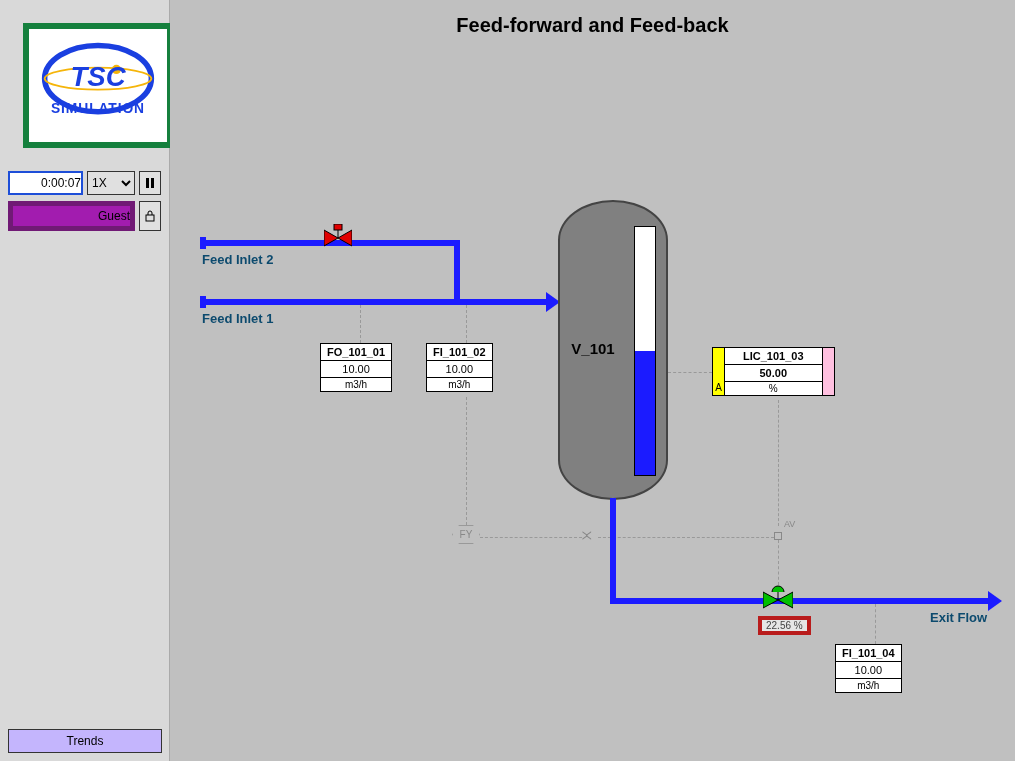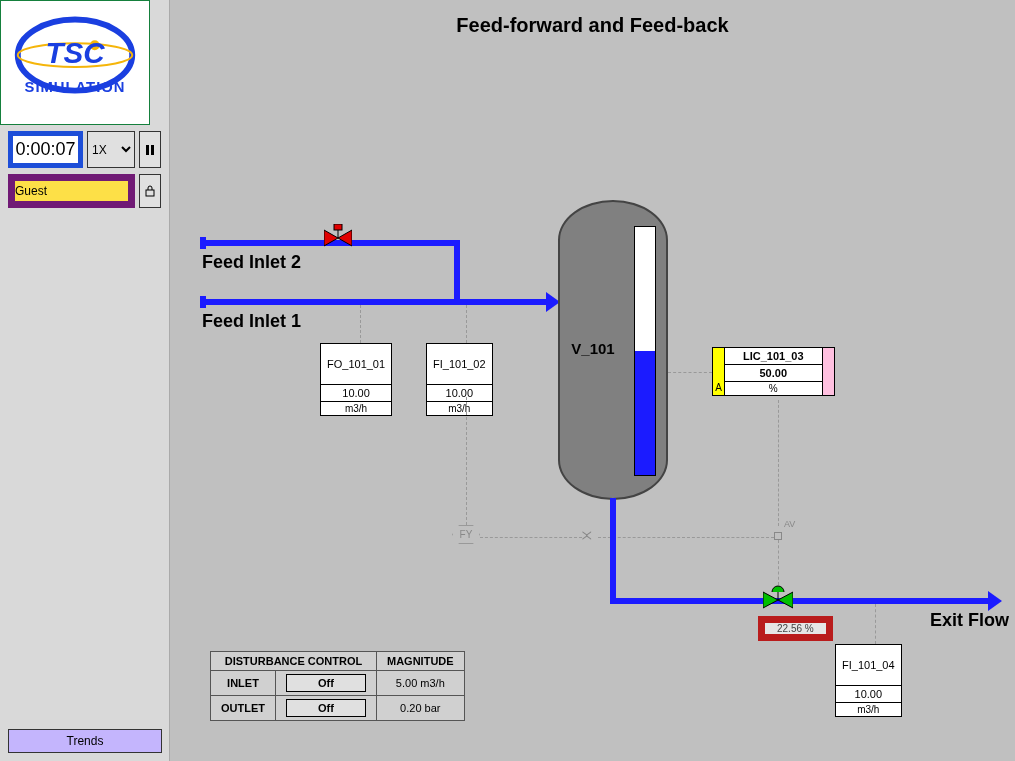--- a/index.html
+++ b/index.html
@@ -16,40 +16,40 @@
     position: absolute;
     left: 0; top: 0;
     width: 170px;
     height: 100%;
     background: #d9d9d9;
     border-right: 1px solid #aaa;
   }
   .logo-box {
     width: 150px;
     height: 125px;
-    margin: 0;
-    background: #fff;
-    border: 1px solid #15803d;
+    margin: 23px;
+    background: #fff;
+    border: 6px solid #15803d;
     display: flex;
     align-items: center;
     justify-content: center;
     position: relative;
   }
   .ctrl-row {
     display: flex;
     gap: 4px;
     margin: 6px 8px;
     align-items: stretch;
   }
   .time-display {
     flex: 1;
     background: #fff;
-    border: 5px solid #1d4ed8;
-    text-align: center;
-    font-size: 18px;
+    border: 2px solid #1d4ed8;
+    text-align: right;
+    font-size: 12px;
     padding: 3px 0;
   }
   .speed-select {
     width: 48px;
     background: #e0e0e0;
     border: 1px solid #333;
     font-size: 12px;
   }
   .pause-btn {
     width: 22px;
@@ -61,23 +61,23 @@
     cursor: pointer;
   }
   .pause-btn svg { width: 10px; height: 10px; }
   .user-row {
     display: flex;
     gap: 4px;
     margin: 6px 8px;
   }
   .user-label {
     flex: 1;
-    background: #fde047;
-    border: 7px solid #701a75;
-    text-align: left;
+    background: #a21caf;
+    border: 5px solid #701a75;
+    text-align: right;
     font-size: 12px;
     padding: 3px 0;
   }
   .lock-btn {
     width: 22px;
     background: #e0e0e0;
     border: 1px solid #333;
     display: flex; align-items:center; justify-content:center;
   }
   .trends-btn {
@@ -121,22 +121,22 @@
   }
   .arrowhead {
     position: absolute;
     width: 0; height: 0;
     border-top: 10px solid transparent;
     border-bottom: 10px solid transparent;
     border-left: 14px solid #1b1bff;
   }
   .flow-label {
     position: absolute;
-    color: #000000;
-    font-size: 18px;
+    color: #0c4a6e;
+    font-size: 13px;
     font-weight: bold;
   }
 
   .vessel {
     position: absolute;
     left: 388px;
     top: 200px;
     width: 110px;
     height: 300px;
   }
@@ -176,22 +176,22 @@
   }
 
   .tagbox {
     position: absolute;
     font-size: 11px;
     text-align: center;
   }
   .tagbox .tag-name {
     border: 1px solid #000;
     background: #fff;
-    padding: 14px 6px;
-    font-weight: normal;
+    padding: 2px 6px;
+    font-weight: bold;
   }
   .tagbox .tag-value {
     border: 1px solid #000;
     border-top: none;
     background: #fff;
     padding: 2px 6px;
   }
   .tagbox .tag-unit {
     border: 1px solid #000;
     border-top: none;
@@ -223,23 +223,23 @@
     width: 28px; height: 24px;
   }
   .valve-green {
     position: absolute;
     width: 30px; height: 26px;
   }
   .valve-label {
     position: absolute;
     font-size: 10px;
     color: #444;
-    border: 7px solid #b91c1c;
+    border: 4px solid #b91c1c;
     background: rgba(255,255,255,0.6);
-    padding: 0 12px;
+    padding: 0 4px;
   }
 
   .dashed-h { position:absolute; border-top:1px dashed #999; height:0; }
   .dashed-v { position:absolute; border-left:1px dashed #999; width:0; }
 
   .fy-node {
     position: absolute;
     width: 28px; height: 19px;
     border: 1px solid #999;
     background: #c0c0c0;
@@ -400,31 +400,13 @@
   </div>
   <div class="valve-label" style="left:588px; top:616px;">22.56 %</div>
 
   <div class="dashed-v" style="left:705px; top:604px; height:40px;"></div>
   <div class="tagbox" style="left:665px; top:644px;border-radius:13px;">
     <div class="tag-name">FI_101_04</div>
     <div class="tag-value">10.00</div>
     <div class="tag-unit">m3/h</div>
   </div>
 
-  <table class="disturb-table">
-    <tbody>
-        <tr>
-      <th colspan="2">DISTURBANCE CONTROL</th>
-      <th>MAGNITUDE</th>
-    </tr>
-    <tr>
-      <td class="rowlabel">INLET</td>
-      <td><span class="dbtn">Off</span></td>
-      <td>5.00 m3/h</td>
-    </tr>
-    <tr>
-      <td class="rowlabel">OUTLET</td>
-      <td><span class="dbtn">Off</span></td>
-      <td>0.20 bar</td>
-    </tr>
-  </tbody>
-    </table>
 </div>
 
 </body></html>

